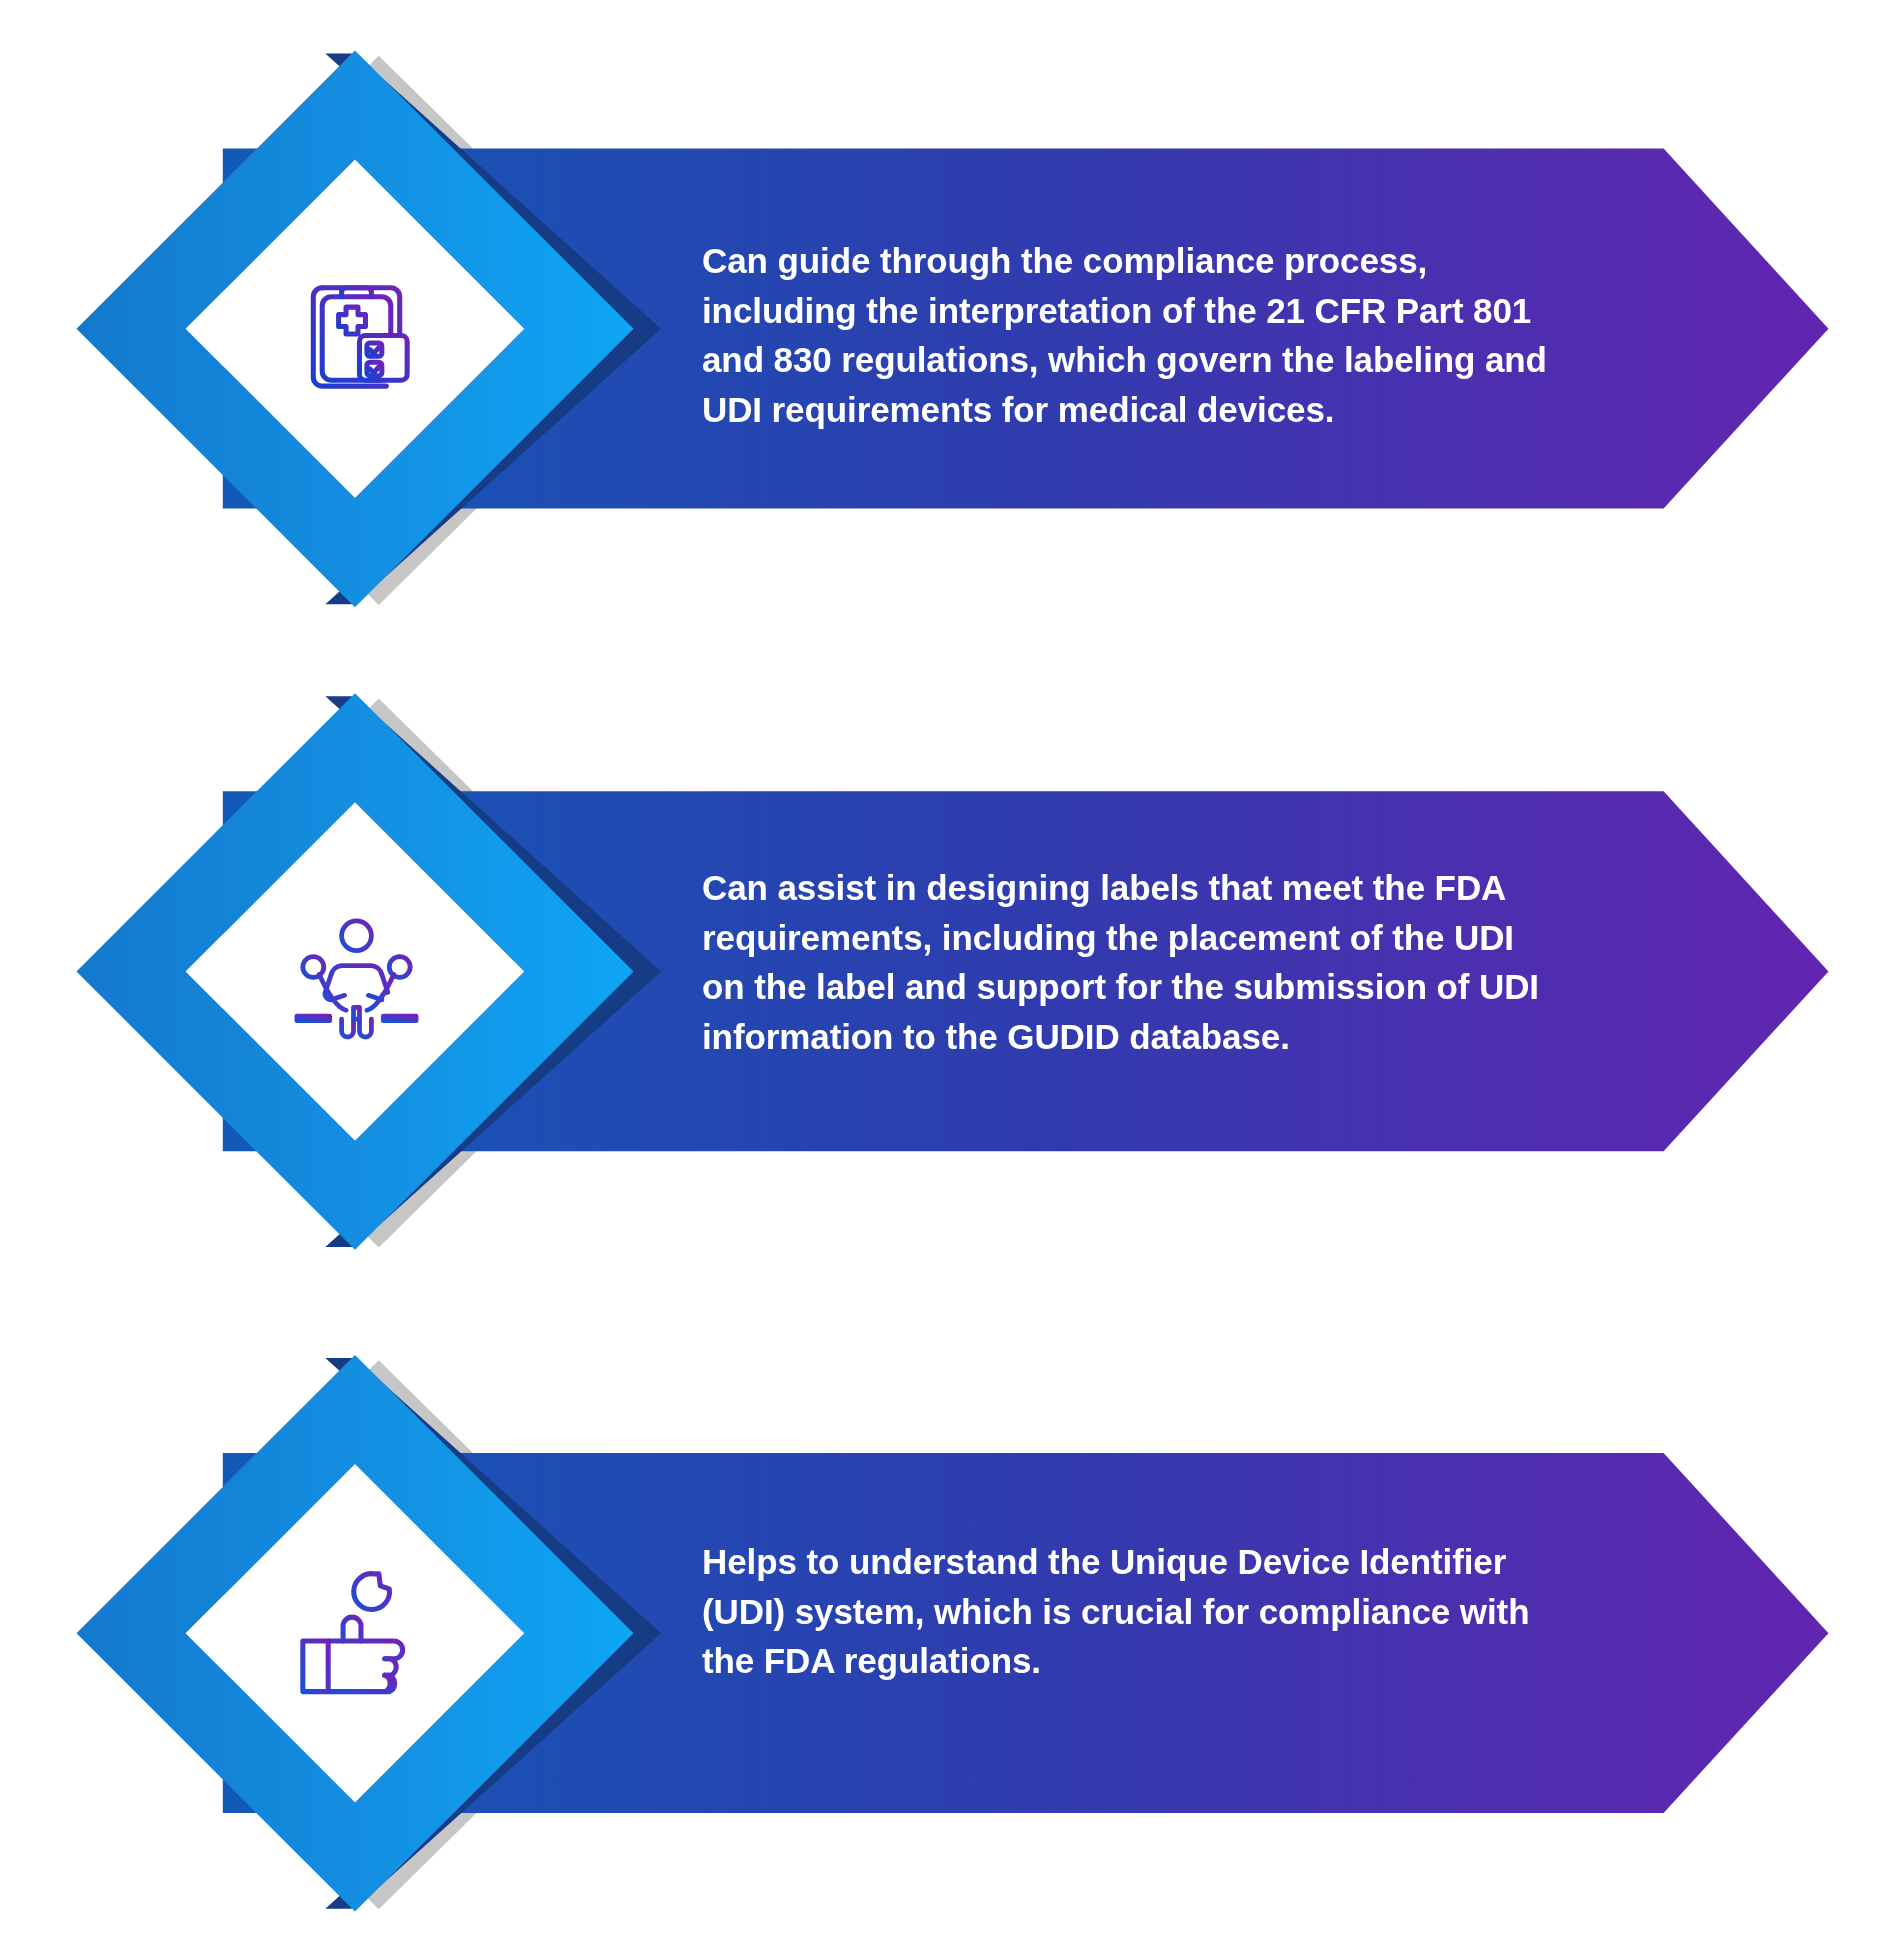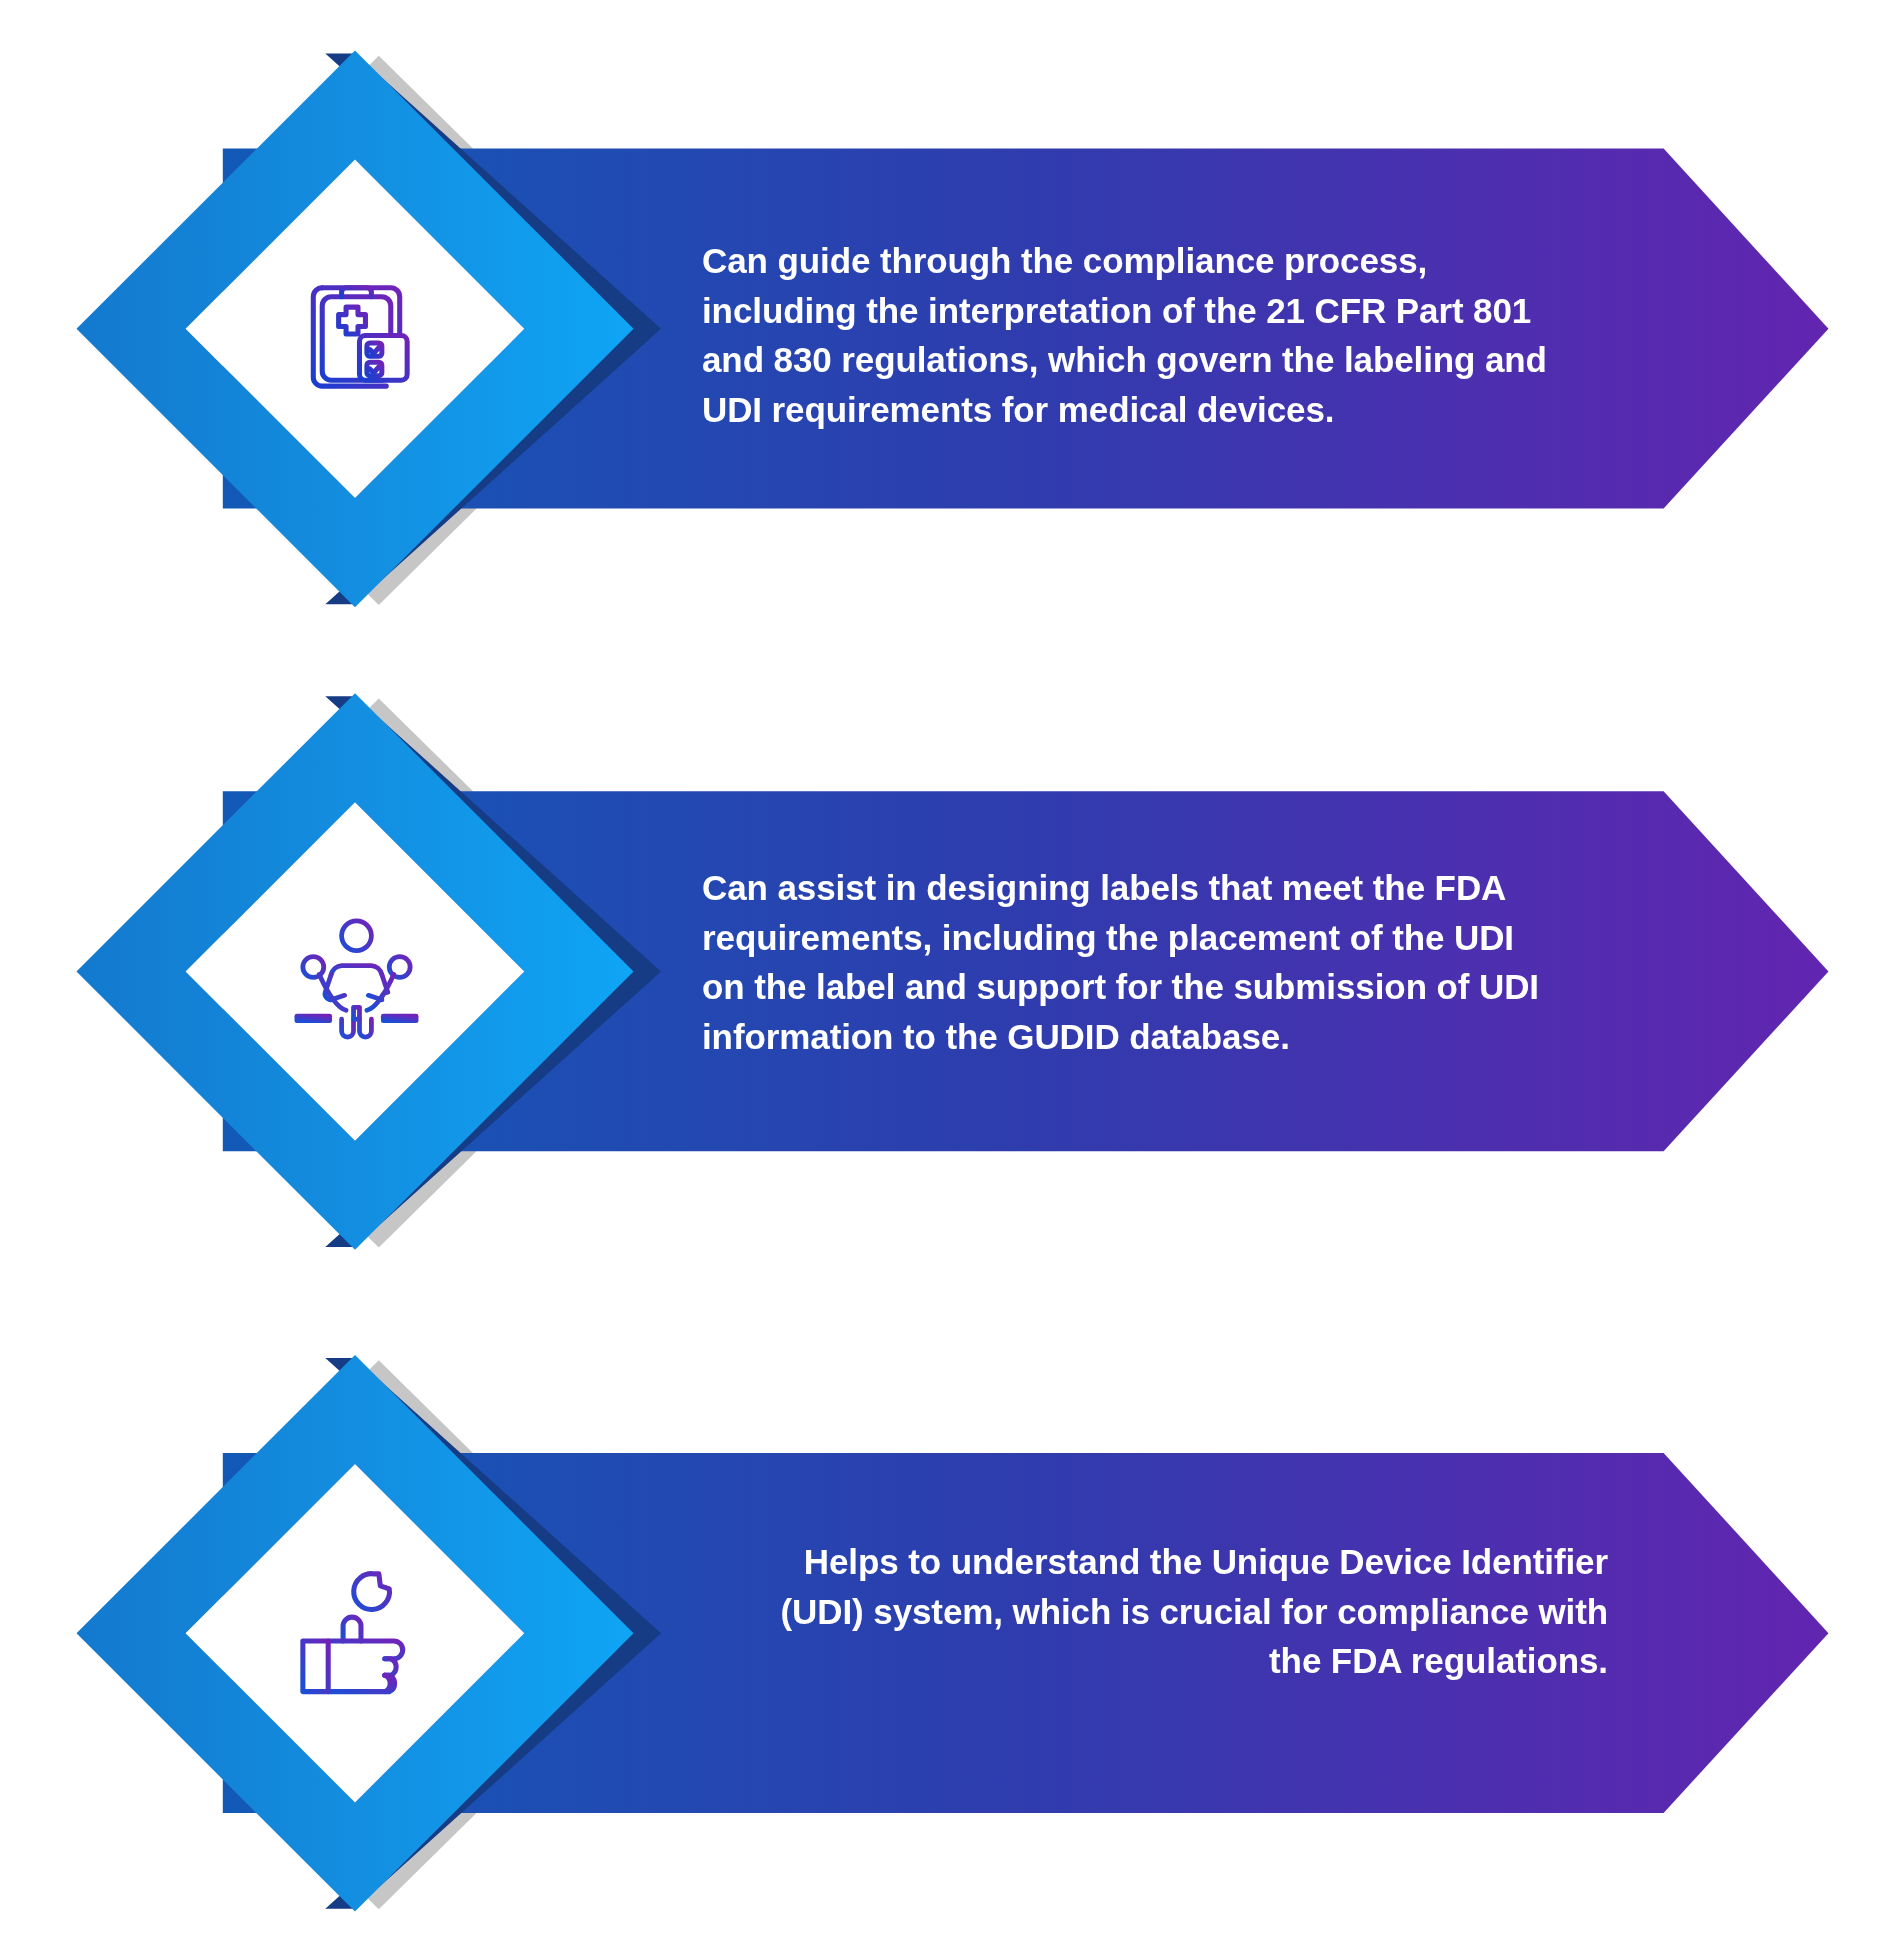--- a/index.html
+++ b/index.html
@@ -7,21 +7,21 @@
   body {
     width:1902px; height:1946px;
     font-family:"Liberation Sans", sans-serif;
     position:relative; overflow:hidden;
   }
   #stage { position:absolute; inset:0; width:1884px; height:1946px; }
 
   .row { position:absolute; left:0; width:1902px; }
   .row-0 { top:0;    height:668px; }
   .row-1 { top:639px; height:668px; }
-  .row-2 { top:1277px; height:668px;text-align:right; }
+  .row-2 { top:1277px; height:668px; }
 
   .layer { position:absolute; left:0; top:0; width:1902px; height:668px; }
 
   .banner-text {
     position:absolute;
     left:702px;
     width:906px;
     color:#ffffff;
     font-weight:bold;
     font-size:35px;

